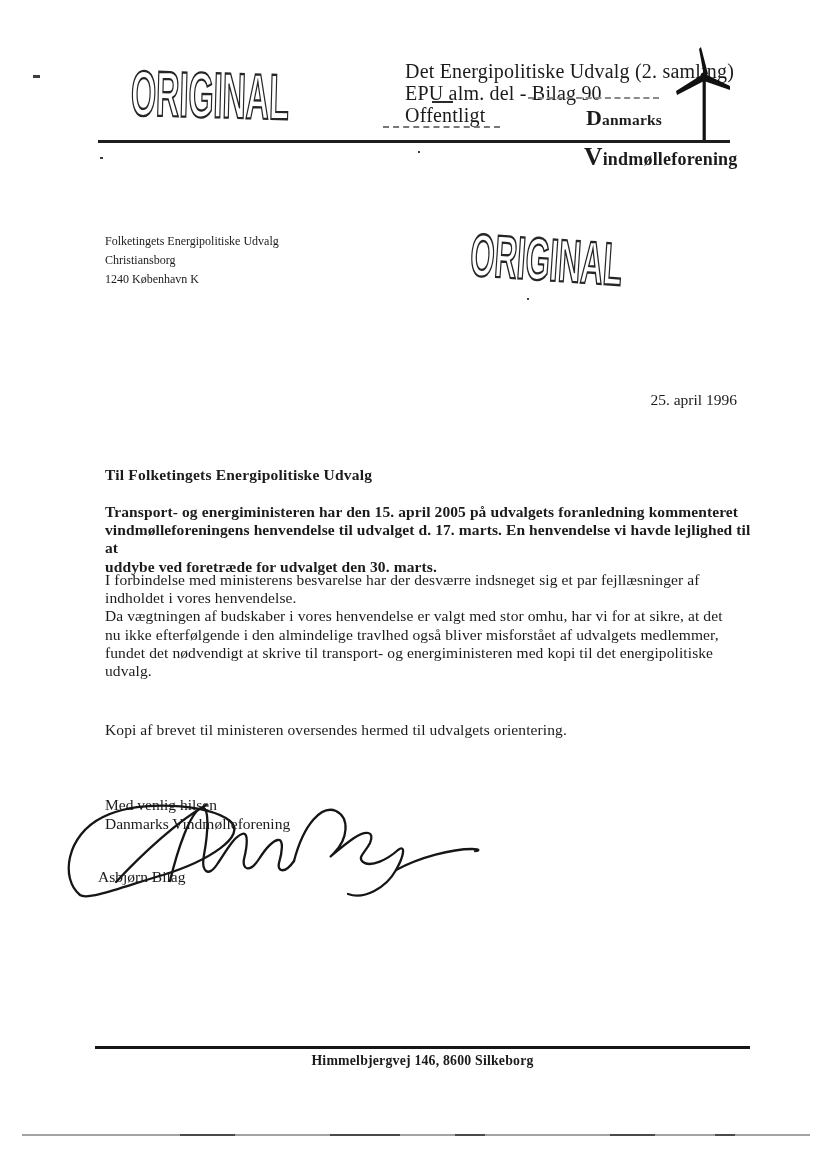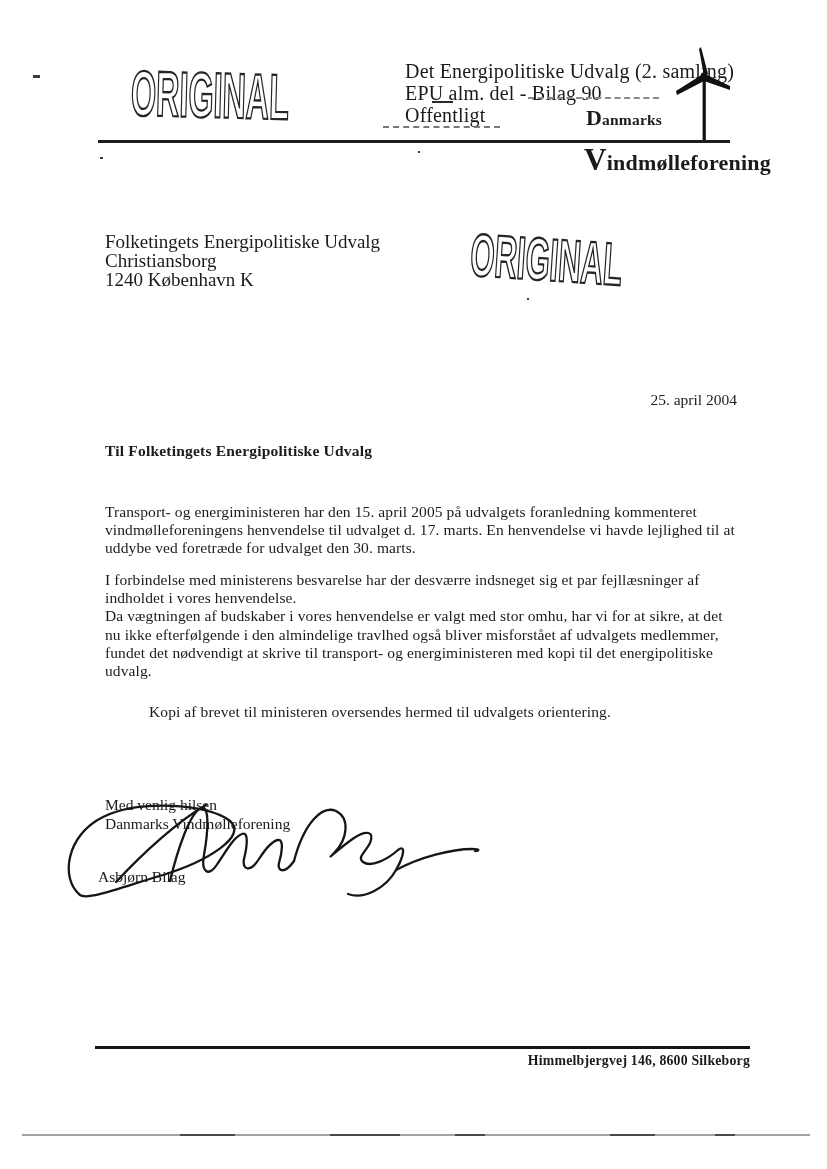--- a/index.html
+++ b/index.html
@@ -10,43 +10,43 @@
   .abs{position:absolute;}
   .pre{white-space:pre-line;}
   
   .committee{left:405px;top:60px;font-size:20px;line-height:22px;letter-spacing:.2px;font-family:Liberation Serif, serif;}
   .underline-del{left:432px;top:101px;width:21px;height:2px;background:#2a2a2a;}
   .dash1{left:528px;top:97px;width:131px;border-top:2px dashed #8a8a8a;}
   .dash2{left:383px;top:126px;width:117px;border-top:2px dashed #777;}
   
   .org-name{font-weight:bold;line-height:1;}
   .org-name-1{left:586px;top:107px;font-size:15.5px;letter-spacing:.2px;}
-  .org-name-2{left:584px;top:144px;font-size:22px;letter-spacing:.2px;}
+  .org-name-2{left:584px;top:144px;font-size:18px;letter-spacing:.2px;}
   .org-name::first-letter{font-size:1.42em;}
   .header-rule{left:98px;top:140px;width:632px;height:2.5px;background:#1d1d1d;}
   
   .stamp{overflow:visible;}
   .stamp text{
     font-family:"Liberation Sans",sans-serif;font-weight:bold;
     fill:#ffffff;stroke:#262626;stroke-width:2.3px;
   }
   .stamp-top{left:126px;top:56px;transform:rotate(1.5deg);transform-origin:left top;}
   .stamp-mid{left:468px;top:219px;transform:rotate(3.8deg);transform-origin:left top;}
   
-  .recipient{left:105px;top:232px;font-size:19px;line-height:19px;}
+  .recipient{left:105px;top:232px;font-size:12px;line-height:19px;}
   .date{left:497px;top:391px;width:240px;text-align:right;font-size:15.5px;}
-  .salutation{left:105px;top:442px;font-size:15.5px;font-weight:bold;letter-spacing:.2px;}
+  .salutation{left:105px;top:466px;font-size:15.5px;font-weight:bold;letter-spacing:.2px;}
   .para{left:105px;top:0;width:648px;font-size:15.5px;line-height:18.2px;letter-spacing:.1px;}
-  .p1{top:503px;} .p2{top:571px;} .p3{top:703px;margin-left:44px;}
+  .p1{top:503px;font-weight:bold;} .p2{top:571px;} .p3{top:721px;}
   .closing{left:105px;top:795px;font-size:15.5px;line-height:19px;}
   .signer{left:98px;top:868px;font-size:15.5px;}
   .sig-svg{left:58px;top:791px;pointer-events:none;}
   
   .footer-rule{left:95px;top:1046px;width:655px;height:2.5px;background:#161616;}
-  .footer-text{left:95px;top:1052px;width:655px;text-align:right;font-weight:bold;
+  .footer-text{left:95px;top:1052px;width:655px;text-align:center;font-weight:bold;
     font-size:13.8px;line-height:18px;letter-spacing:.2px;}
   
   .speck{background:#3d3d3d;}
   .artifact-base{left:22px;top:1134px;width:788px;height:1.5px;background:#a3a3a3;}
   .artifact-seg{top:1134px;height:2.2px;background:#4a4a4a;}
 </style>
 </head>
 <body>
 
 <div class="page">
@@ -79,21 +79,21 @@
   <div class="abs org-name org-name-2">Vindmølleforening</div>
 
   <div class="abs recipient pre">Folketingets Energipolitiske Udvalg
 Christiansborg
 1240 København K</div>
 
   <svg class="abs stamp stamp-mid" width="168" height="70" viewBox="0 0 168 70">
     <text x="5" y="56" font-size="60" textLength="152" lengthAdjust="spacingAndGlyphs">ORIGINAL</text>
   </svg>
 
-  <div class="abs date">25. april 2004</div>
+  <div class="abs date">25. april 1996</div>
 
   <div class="abs salutation">Til Folketingets Energipolitiske Udvalg</div>
   <div class="abs para p1 pre">Transport- og energiministeren har den 15. april 2005 på udvalgets foranledning kommenteret
 vindmølleforeningens henvendelse til udvalget d. 17. marts. En henvendelse vi havde lejlighed til at
 uddybe ved foretræde for udvalget den 30. marts.</div>
   <div class="abs para p2 pre">I forbindelse med ministerens besvarelse har der desværre indsneget sig et par fejllæsninger af
 indholdet i vores henvendelse.
 Da vægtningen af budskaber i vores henvendelse er valgt med stor omhu, har vi for at sikre, at det
 nu ikke efterfølgende i den almindelige travlhed også bliver misforstået af udvalgets medlemmer,
 fundet det nødvendigt at skrive til transport- og energiministeren med kopi til det energipolitiske

